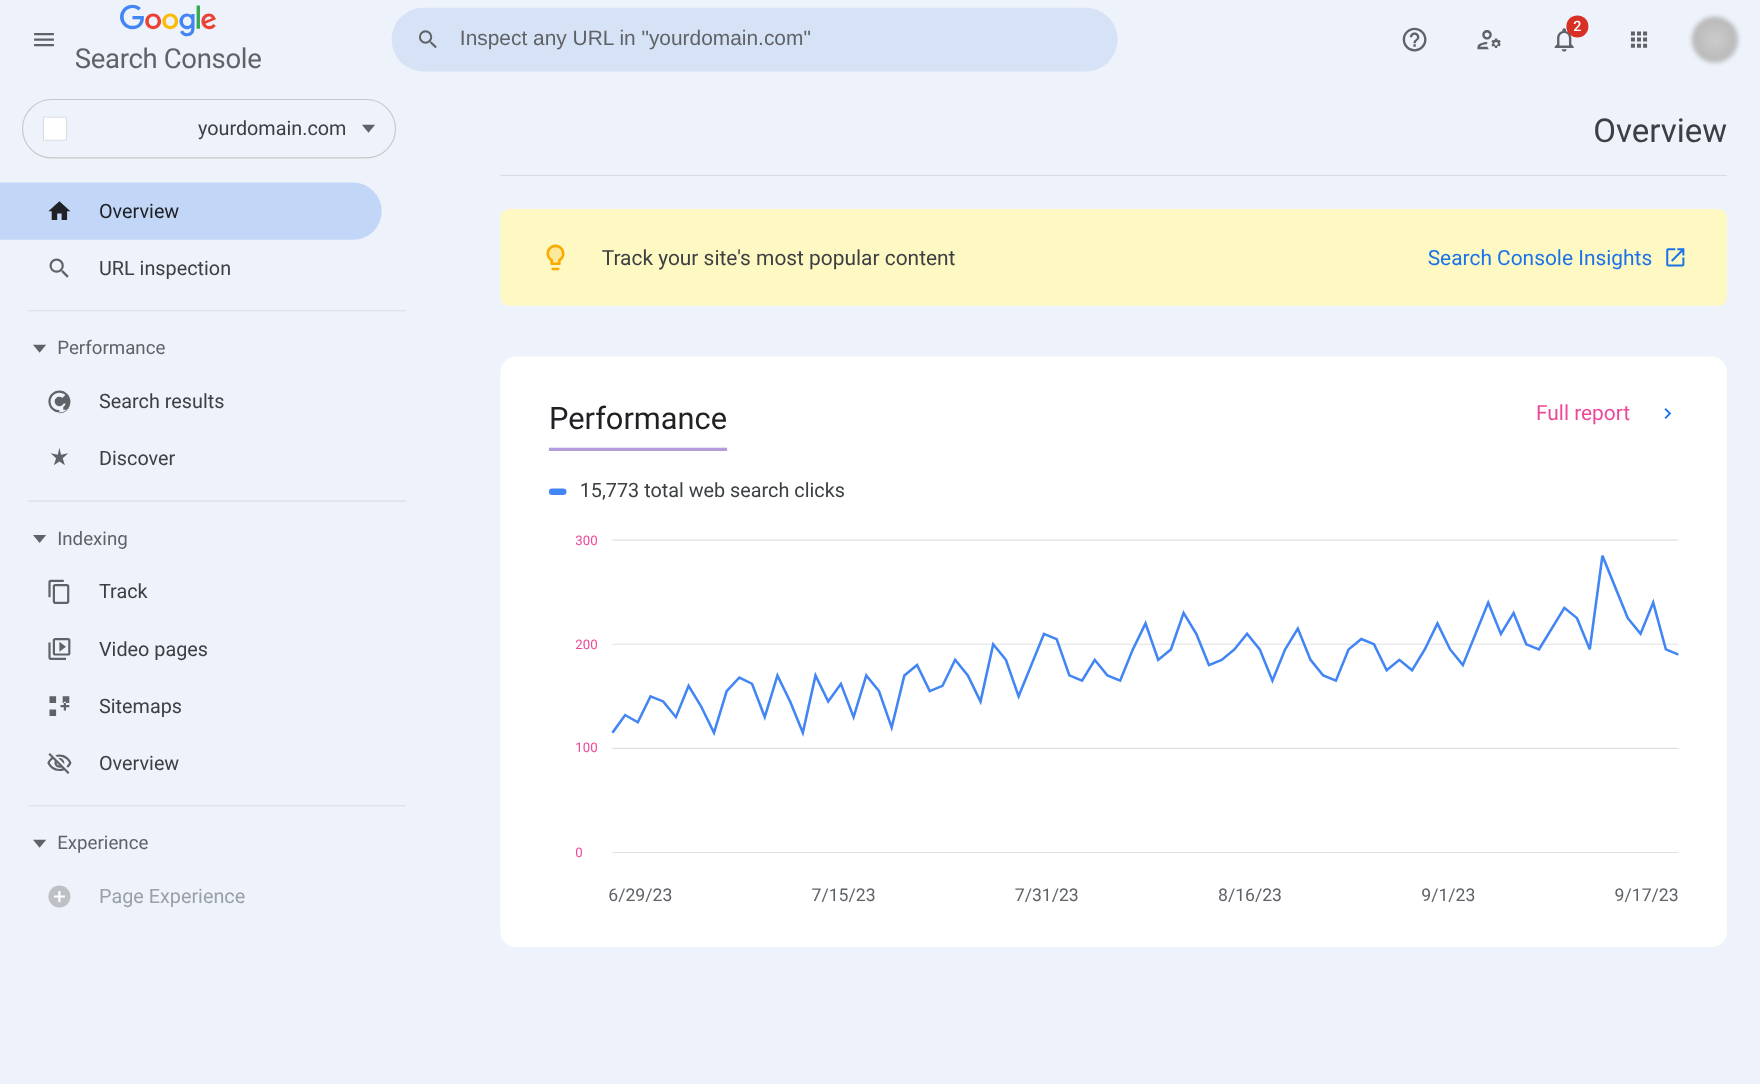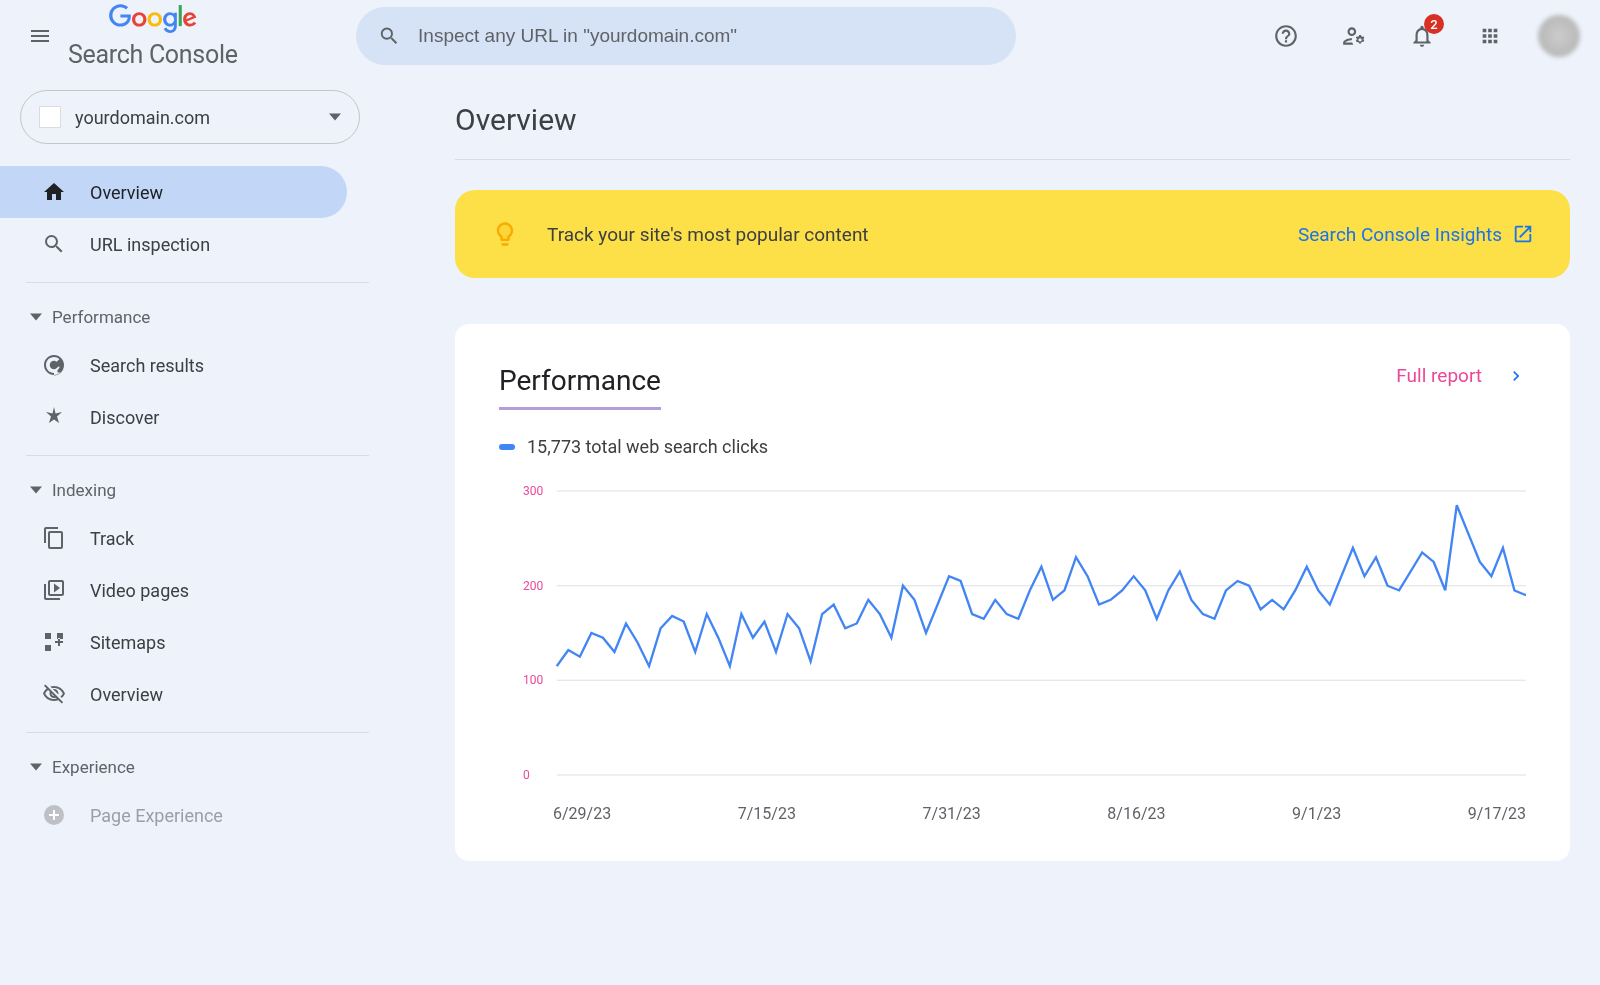--- a/index.html
+++ b/index.html
@@ -62,20 +62,21 @@
   font-weight:500;
 }
 .avatar {
   width:42px; height:42px; border-radius:50%;
   background: radial-gradient(circle, #ccc 0%, #bbb 60%, #aaa 100%);
   filter: blur(2px);
 }
 .main {
   display:flex;
   height: calc(100% - 72px);
+  text-align: right;
 }
 .sidebar {
   width: 395px;
   padding: 18px 0 0 0;
   overflow-y:auto;
 }
 .property-selector {
   margin: 0 20px 22px 20px;
   width: 340px;
   height: 54px;
@@ -111,21 +112,21 @@
   height:100%;
   overflow-y:auto;
 }
 .page-title {
   font-size: 30px; color:#3c4043;
   padding: 30px 0 22px 0;
   border-bottom: 1px solid #dadce0;
   margin-bottom: 30px;
 }
 .insights-card {
-  background:#fde047; border-radius:20px;
+  background:#fef9c3; border-radius:8px;
   height:88px; display:flex; align-items:center;
   padding: 16px 36px; gap:28px;
   margin-bottom: 46px;
 }
 .insights-text { font-size:19px; color:#3c4043; }
 .insights-link {
   margin-left:auto; color:#1a73e8; font-size:19px;
   display:flex; align-items:center; gap:10px; cursor:pointer;
 }
 .perf-card {

